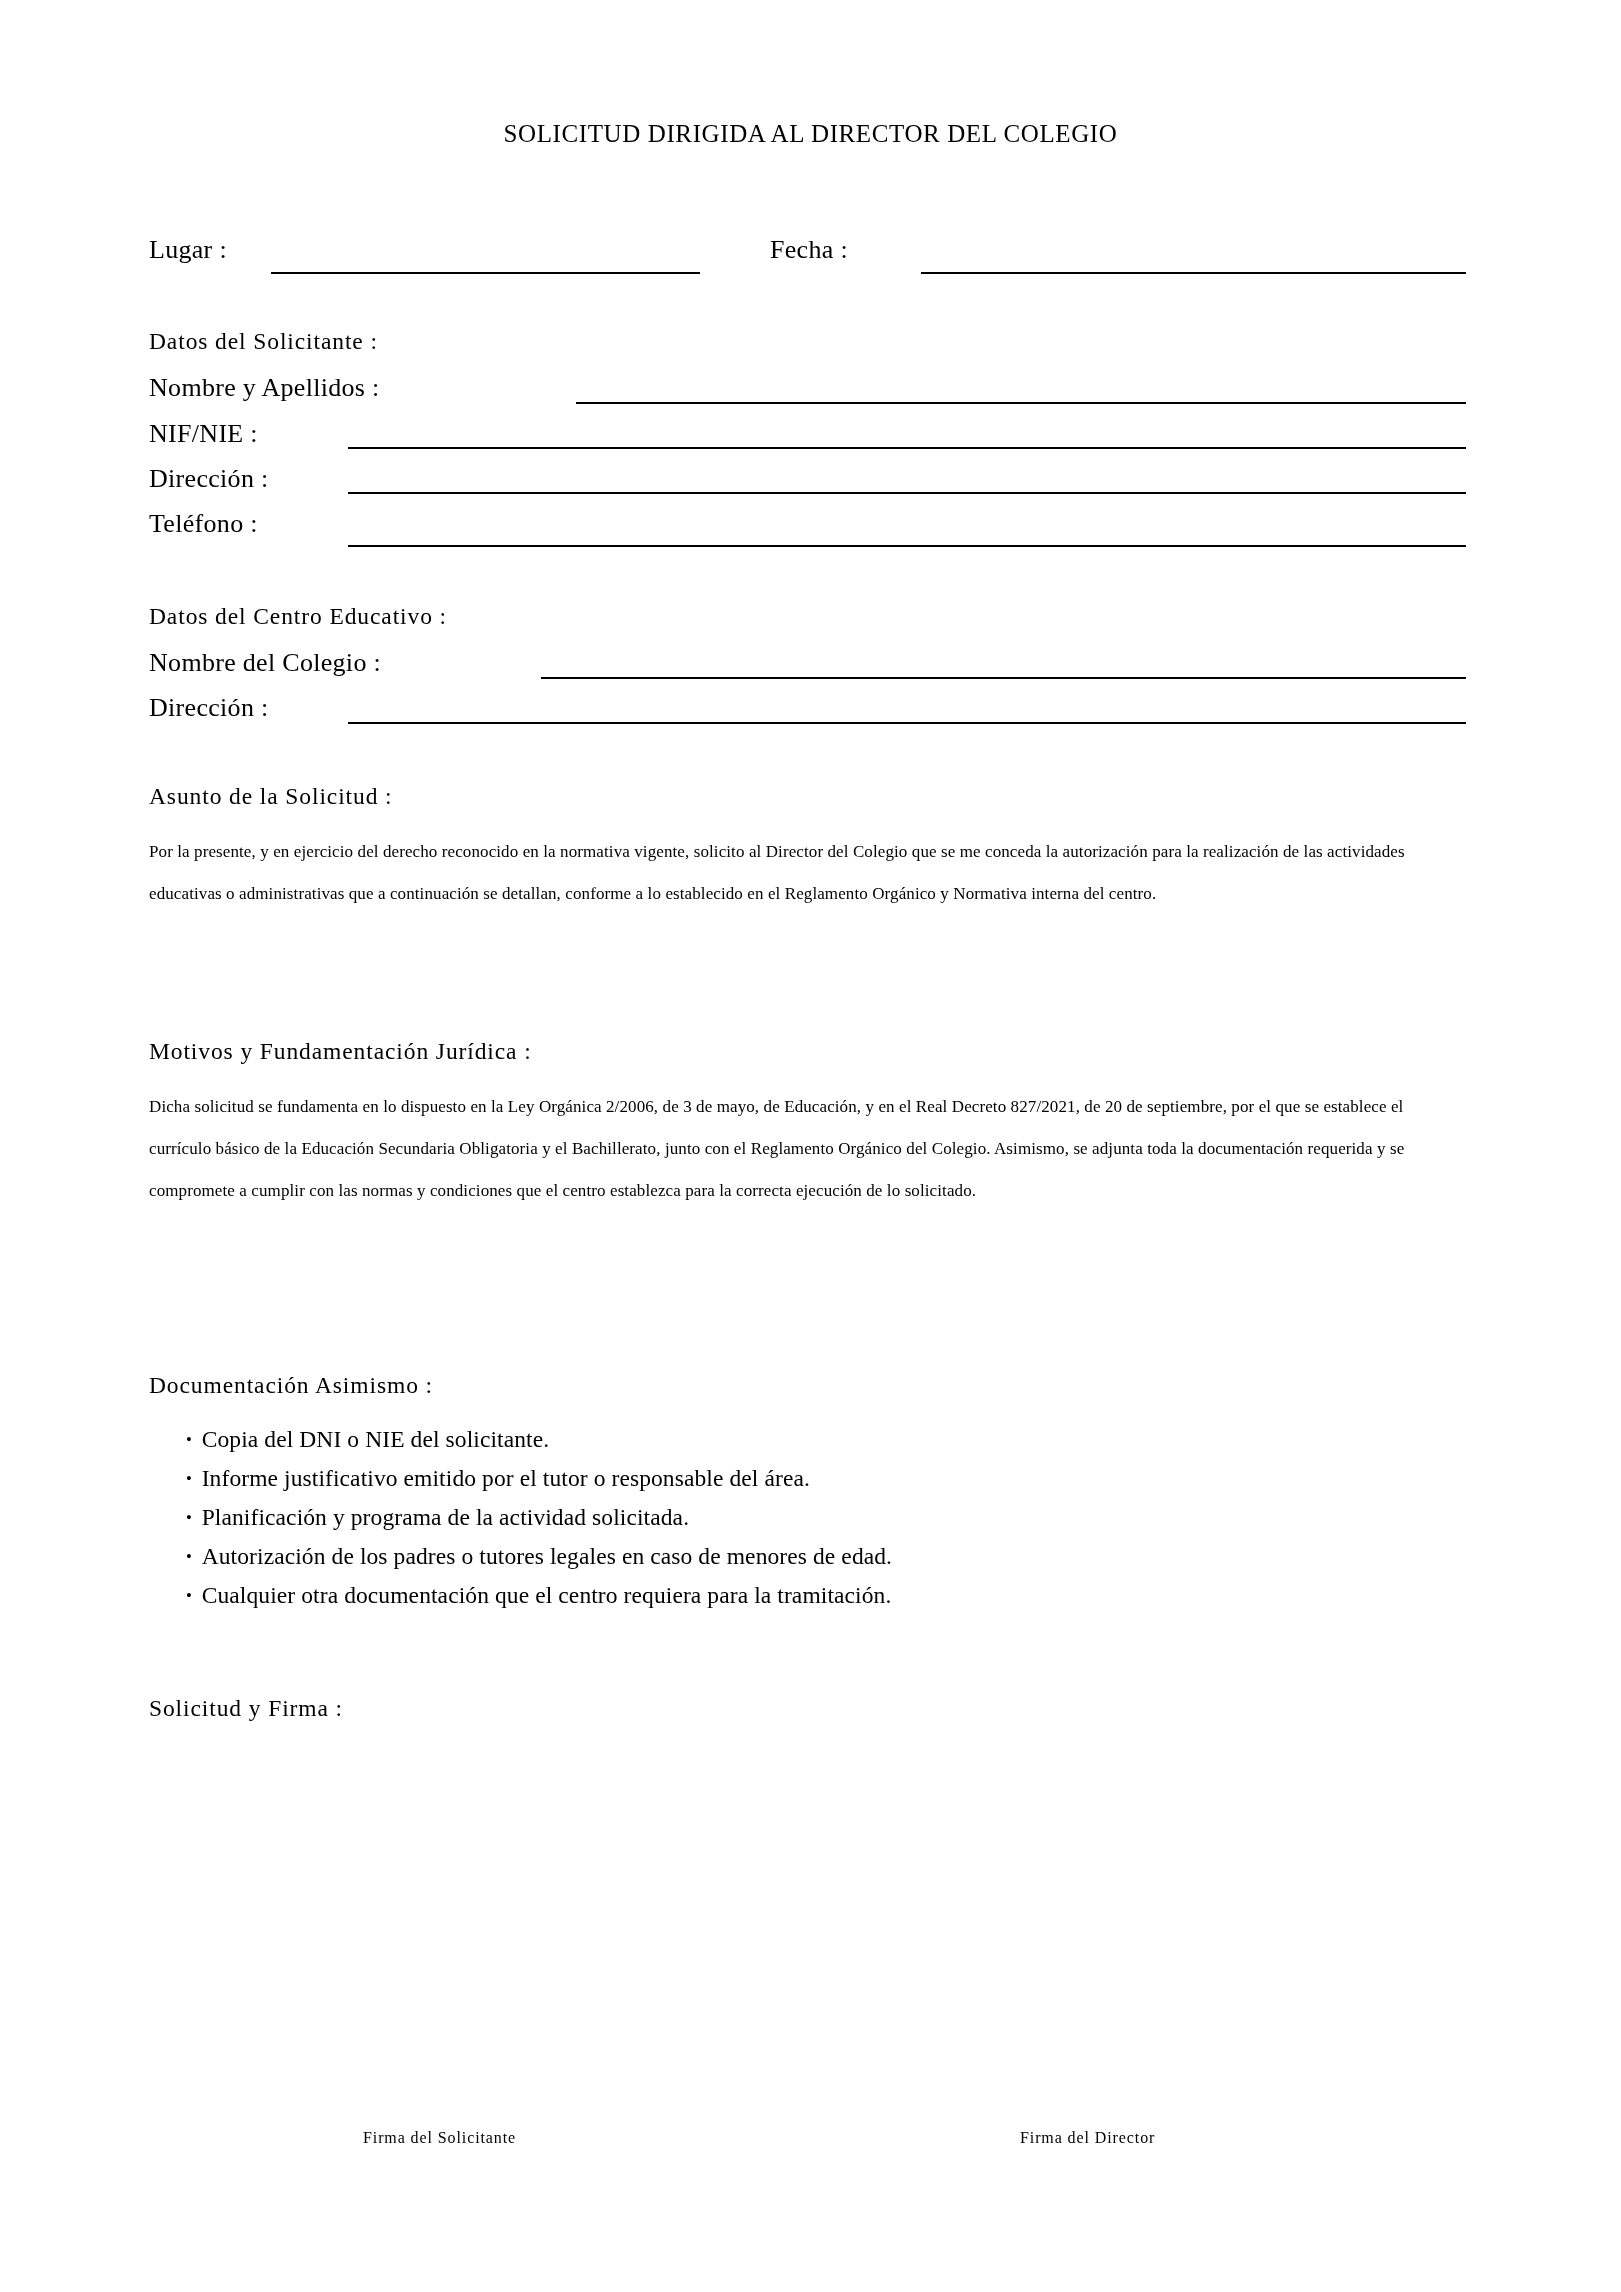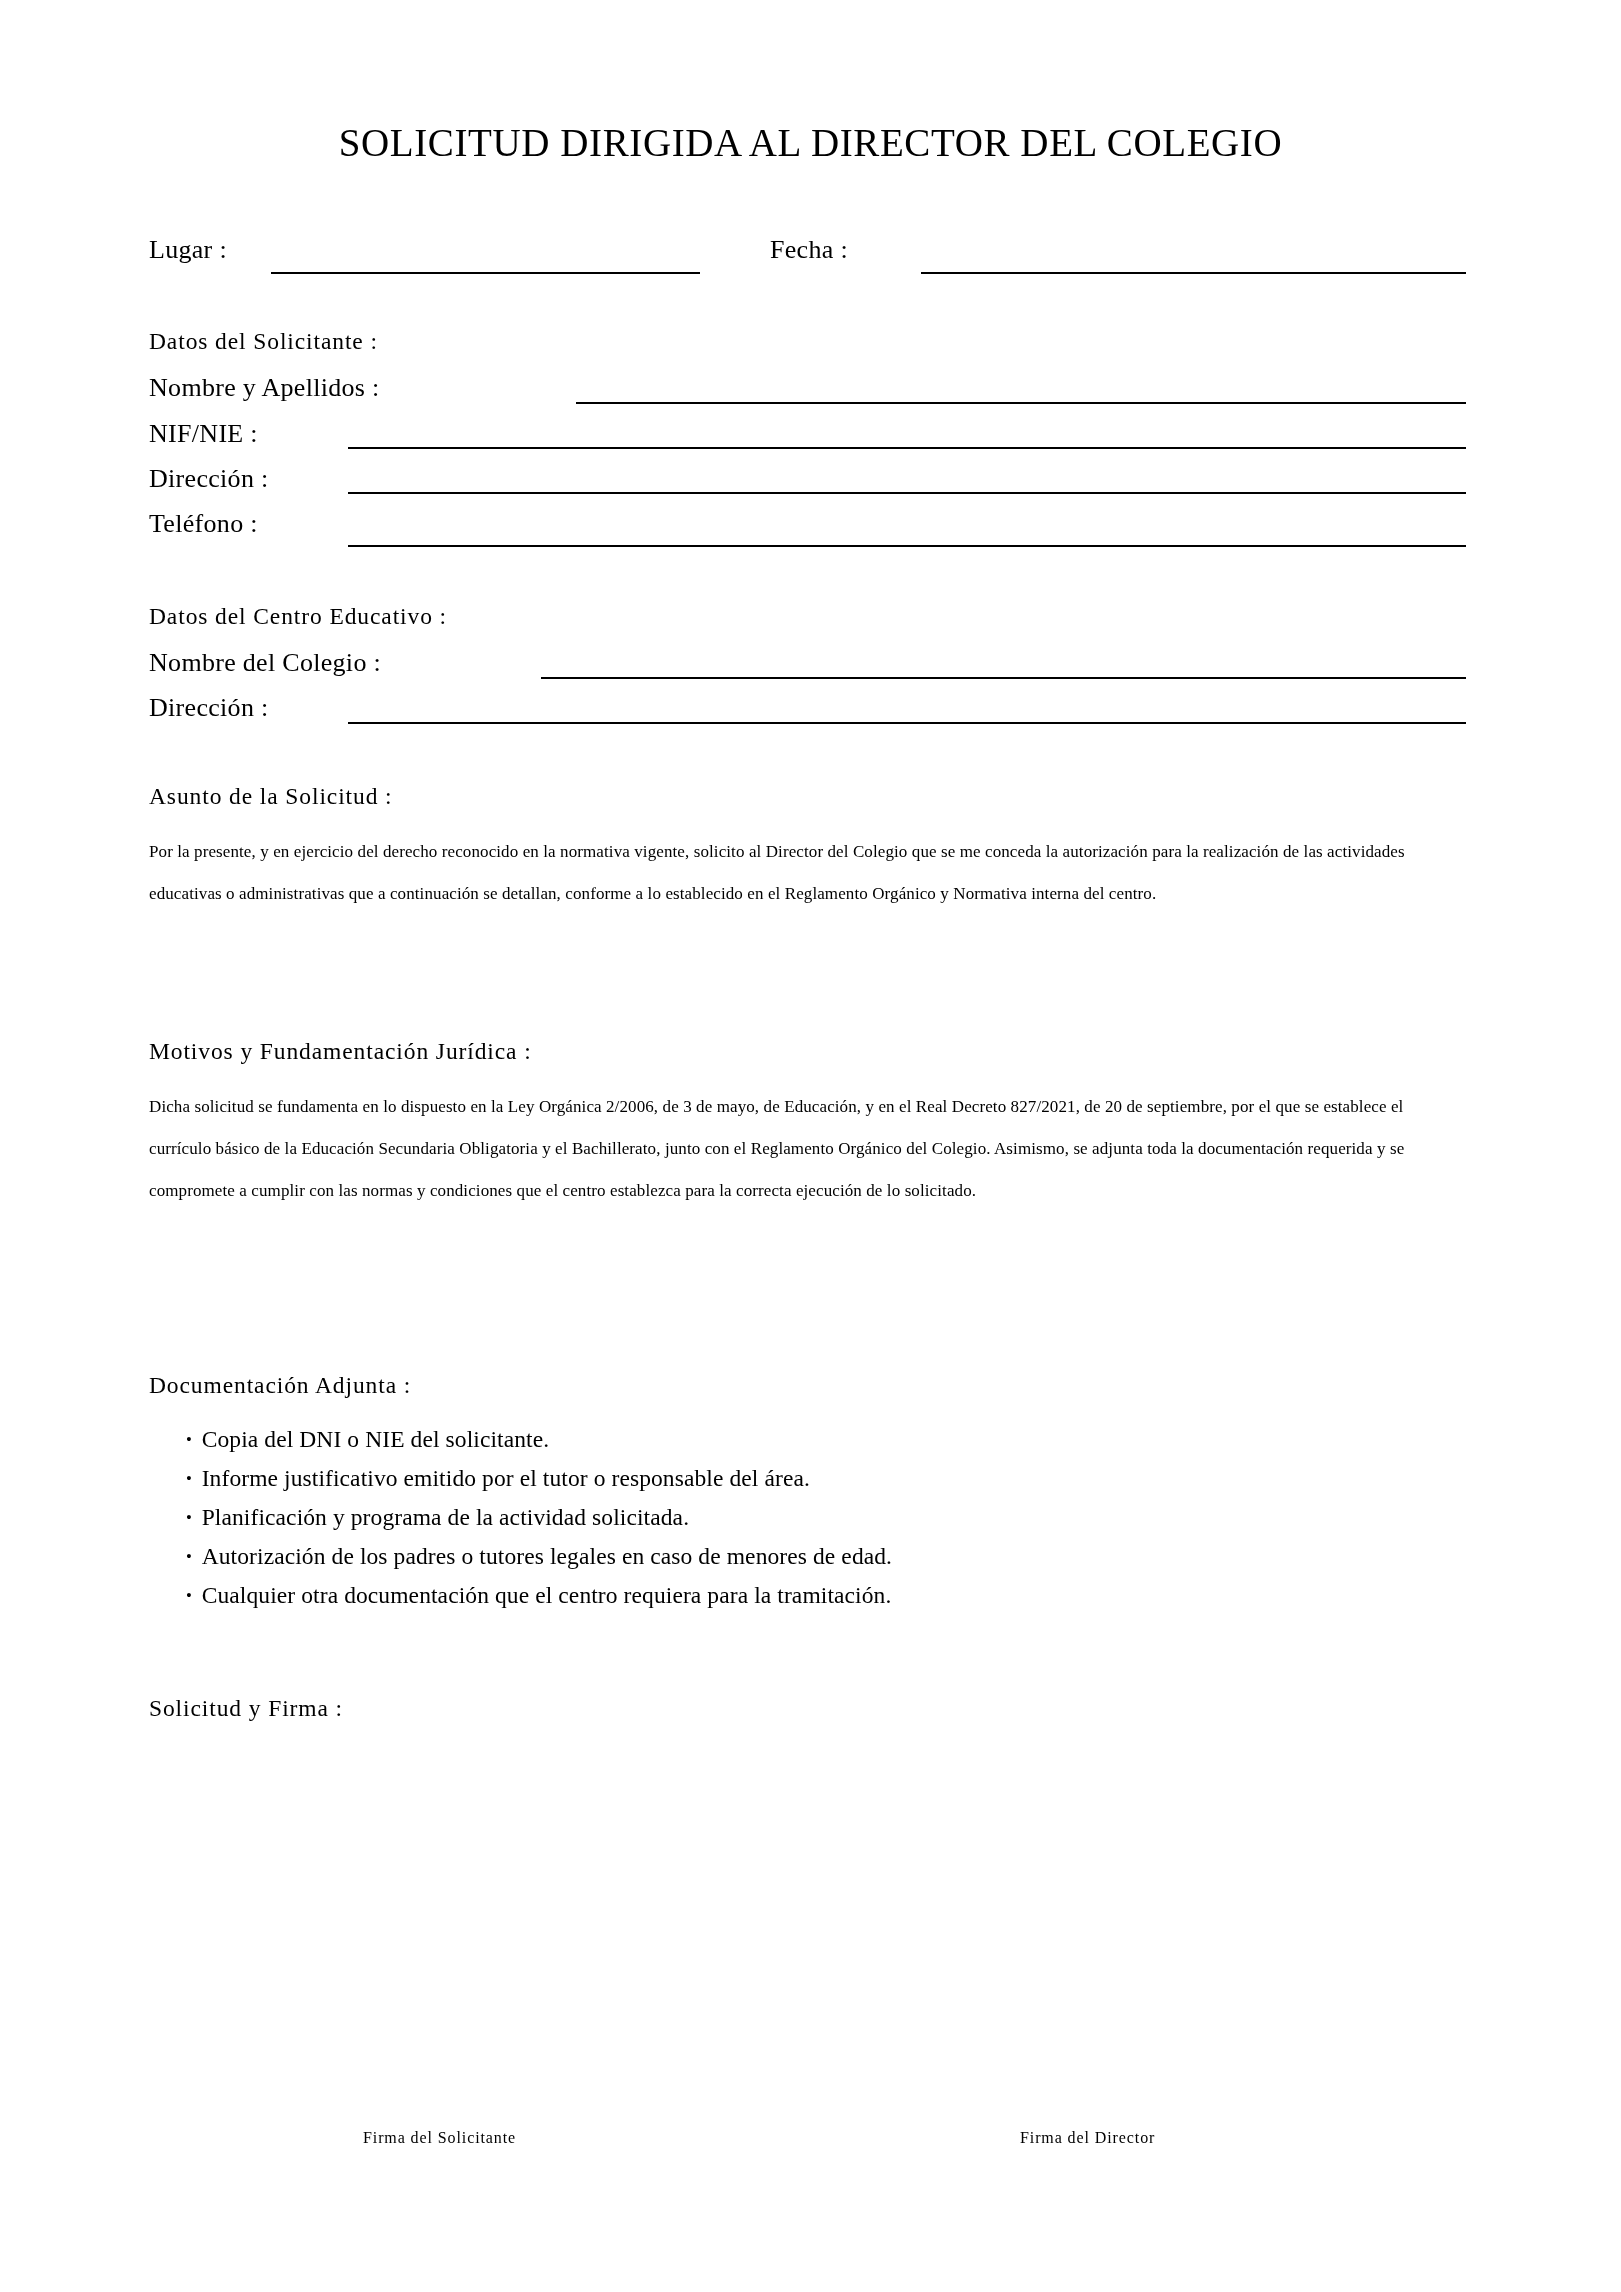--- a/index.html
+++ b/index.html
@@ -25,21 +25,21 @@
     background: #ffffff;
   }
 
   
   .doc-title {
     position: absolute;
     left: 0;
     top: 120px;
     width: 1621px;
     text-align: center;
-    font-size: 39px;
+    font-size: 25px;
     letter-spacing: 0.6px;
     font-weight: 400;
     white-space: nowrap;
   }
 
   
   .label {
     position: absolute;
     font-size: 26px;
     white-space: nowrap;
@@ -128,21 +128,21 @@
 
   <div class="label" style="left:149px; top:693px;">Dirección :</div>
   <div class="rule" style="left:348px; top:722px; width:1118px;"></div>
 
   <div class="section-head" style="left:149px; top:783px;">Asunto de la Solicitud :</div>
   <div class="para" style="left:149px; top:831px; width:1318px;">Por la presente, y en ejercicio del derecho reconocido en la normativa vigente, solicito al Director del Colegio que se me conceda la autorización para la realización de las actividades educativas o administrativas que a continuación se detallan, conforme a lo establecido en el Reglamento Orgánico y Normativa interna del centro.</div>
 
   <div class="section-head" style="left:149px; top:1038px;">Motivos y Fundamentación Jurídica :</div>
   <div class="para" style="left:149px; top:1086px; width:1308px;">Dicha solicitud se fundamenta en lo dispuesto en la Ley Orgánica 2/2006, de 3 de mayo, de Educación, y en el Real Decreto 827/2021, de 20 de septiembre, por el que se establece el currículo básico de la Educación Secundaria Obligatoria y el Bachillerato, junto con el Reglamento Orgánico del Colegio. Asimismo, se adjunta toda la documentación requerida y se compromete a cumplir con las normas y condiciones que el centro establezca para la correcta ejecución de lo solicitado.</div>
 
-  <div class="section-head" style="left:149px; top:1372px;">Documentación Adjunta :</div>
+  <div class="section-head" style="left:149px; top:1372px;">Documentación Asimismo :</div>
   <ul class="bullet-list" id="attachments-list" style="left:186px; top:1420px;">
       <li><span class="bullet-dot">•</span><span>Copia del DNI o NIE del solicitante.</span></li>
       <li><span class="bullet-dot">•</span><span>Informe justificativo emitido por el tutor o responsable del área.</span></li>
       <li><span class="bullet-dot">•</span><span>Planificación y programa de la actividad solicitada.</span></li>
       <li><span class="bullet-dot">•</span><span>Autorización de los padres o tutores legales en caso de menores de edad.</span></li>
       <li><span class="bullet-dot">•</span><span>Cualquier otra documentación que el centro requiera para la tramitación.</span></li>
     </ul>
 
   <div class="section-head" style="left:149px; top:1695px;">Solicitud y Firma :</div>
 

